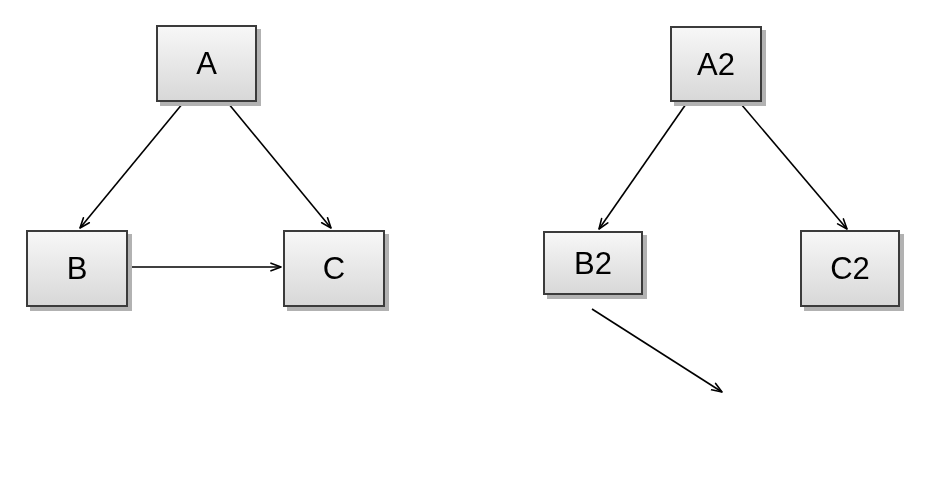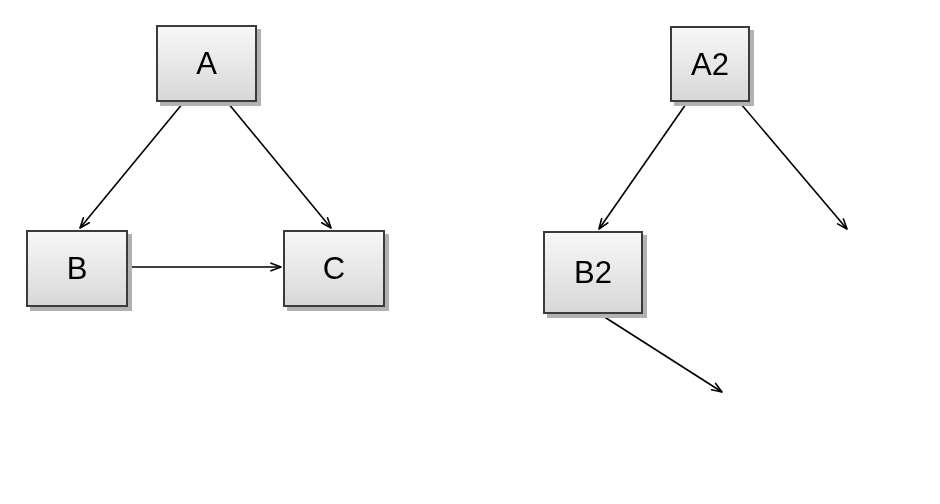--- a/index.html
+++ b/index.html
@@ -62,19 +62,22 @@
 
 <div class="node" style="left: 156px; top: 25px; width: 101px; height: 77px;">
       <span class="node-label">A</span>
     </div>
     <div class="node" style="left: 26px; top: 230px; width: 102px; height: 77px;">
       <span class="node-label">B</span>
     </div>
     <div class="node" style="left: 283px; top: 230px; width: 102px; height: 77px;">
       <span class="node-label">C</span>
     </div>
-    <div class="node" style="left: 670px; top: 26px; width: 80px; height: 76px;">
+    <div class="node" style="left: 670px; top: 26px; width: 92px; height: 76px;">
       <span class="node-label">A2</span>
     </div>
-    <div class="node" style="left: 543px; top: 231px; width: 100px; height: 83px;">
+    <div class="node" style="left: 543px; top: 231px; width: 100px; height: 64px;">
       <span class="node-label">B2</span>
+    </div>
+    <div class="node" style="left: 800px; top: 230px; width: 100px; height: 77px;">
+      <span class="node-label">C2</span>
     </div>
   </div>
 
 </body></html>

